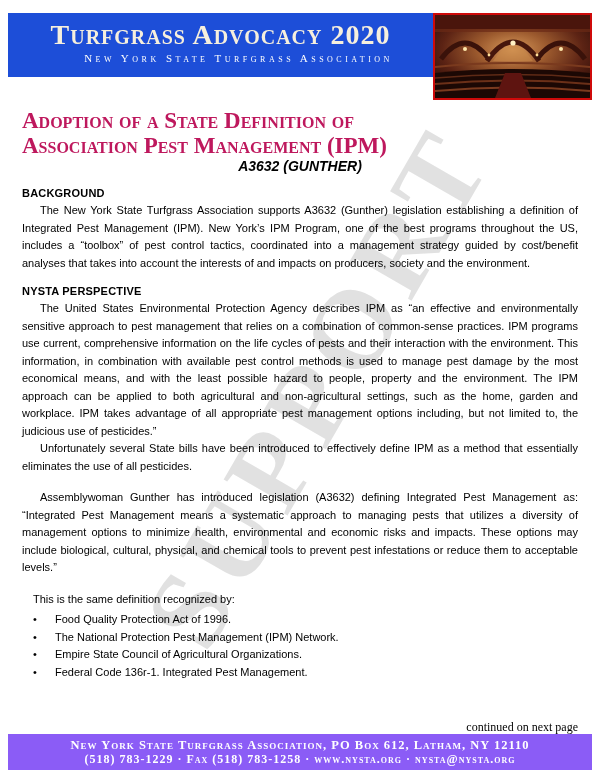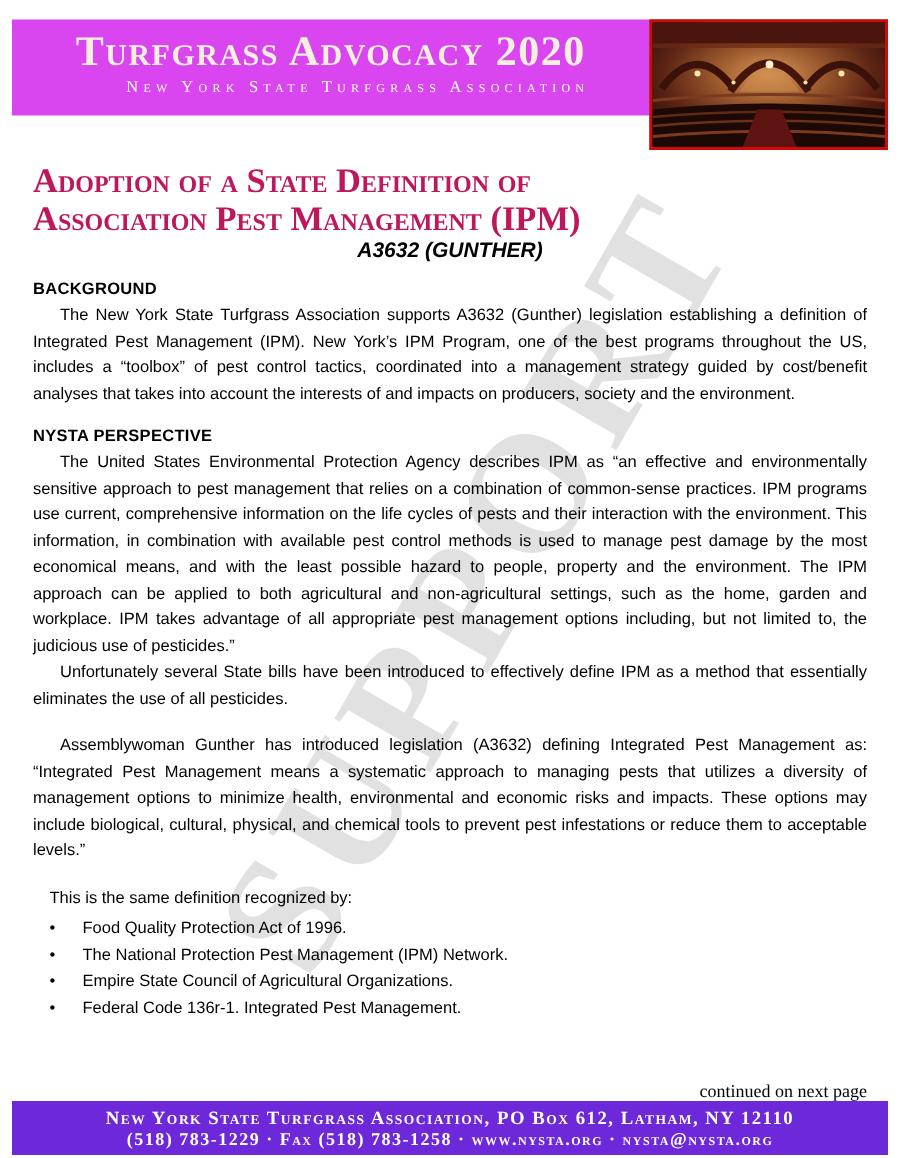--- a/index.html
+++ b/index.html
@@ -18,21 +18,21 @@
     transform: translate(-50%, -50%) rotate(-60deg);
     font-family: "Liberation Serif", serif;
     font-size: 112px; font-weight: bold; letter-spacing: 8px;
     color: rgba(105,105,105,0.20);
     white-space: nowrap; z-index: 1; pointer-events: none;
   }
 
   
   .header { position: absolute; top: 13px; left: 8px; right: 8px; display: flex; align-items: flex-start; z-index: 2; }
   .masthead {
-    flex: 1 1 auto; background: #d946ef; height: 64px;
+    flex: 1 1 auto; background: #1d4ed8; height: 64px;
     color: #f6efdd; text-align: center; padding-top: 5px;
   }
   .masthead-title {
     font-family: "Liberation Serif", serif; font-variant: small-caps; font-weight: bold;
     font-size: 28px; line-height: 33px; letter-spacing: 1px;
   }
   .masthead-sub {
     font-family: "Liberation Serif", serif; font-variant: small-caps;
     font-size: 11px; letter-spacing: 3.5px; color: #ffffff; margin-top: 1px; padding-left: 36px;
   }
@@ -60,21 +60,21 @@
   ul.defs li::before { content: "\2022"; position: absolute; left: 0; }
 
   .continued {
     position: absolute; right: 22px; top: 720px; z-index: 2;
     font-family: "Liberation Serif", serif; font-size: 12px;
   }
 
   
   .footer {
     position: absolute; left: 8px; right: 8px; bottom: 2px; z-index: 3;
-    background: #6d28d9; color: #ffffff; text-align: center;
+    background: #8b5cf6; color: #ffffff; text-align: center;
     padding: 4px 0 4px 0;
     font-family: "Liberation Serif", serif; font-variant: small-caps; font-weight: bold;
   }
   .footer .l1 { font-size: 12.5px; line-height: 14px; letter-spacing: 1px; }
   .footer .l2 { font-size: 12px; line-height: 14px; letter-spacing: 1px; }
 </style>
 </head>
 <body>
 
 <div class="page">

